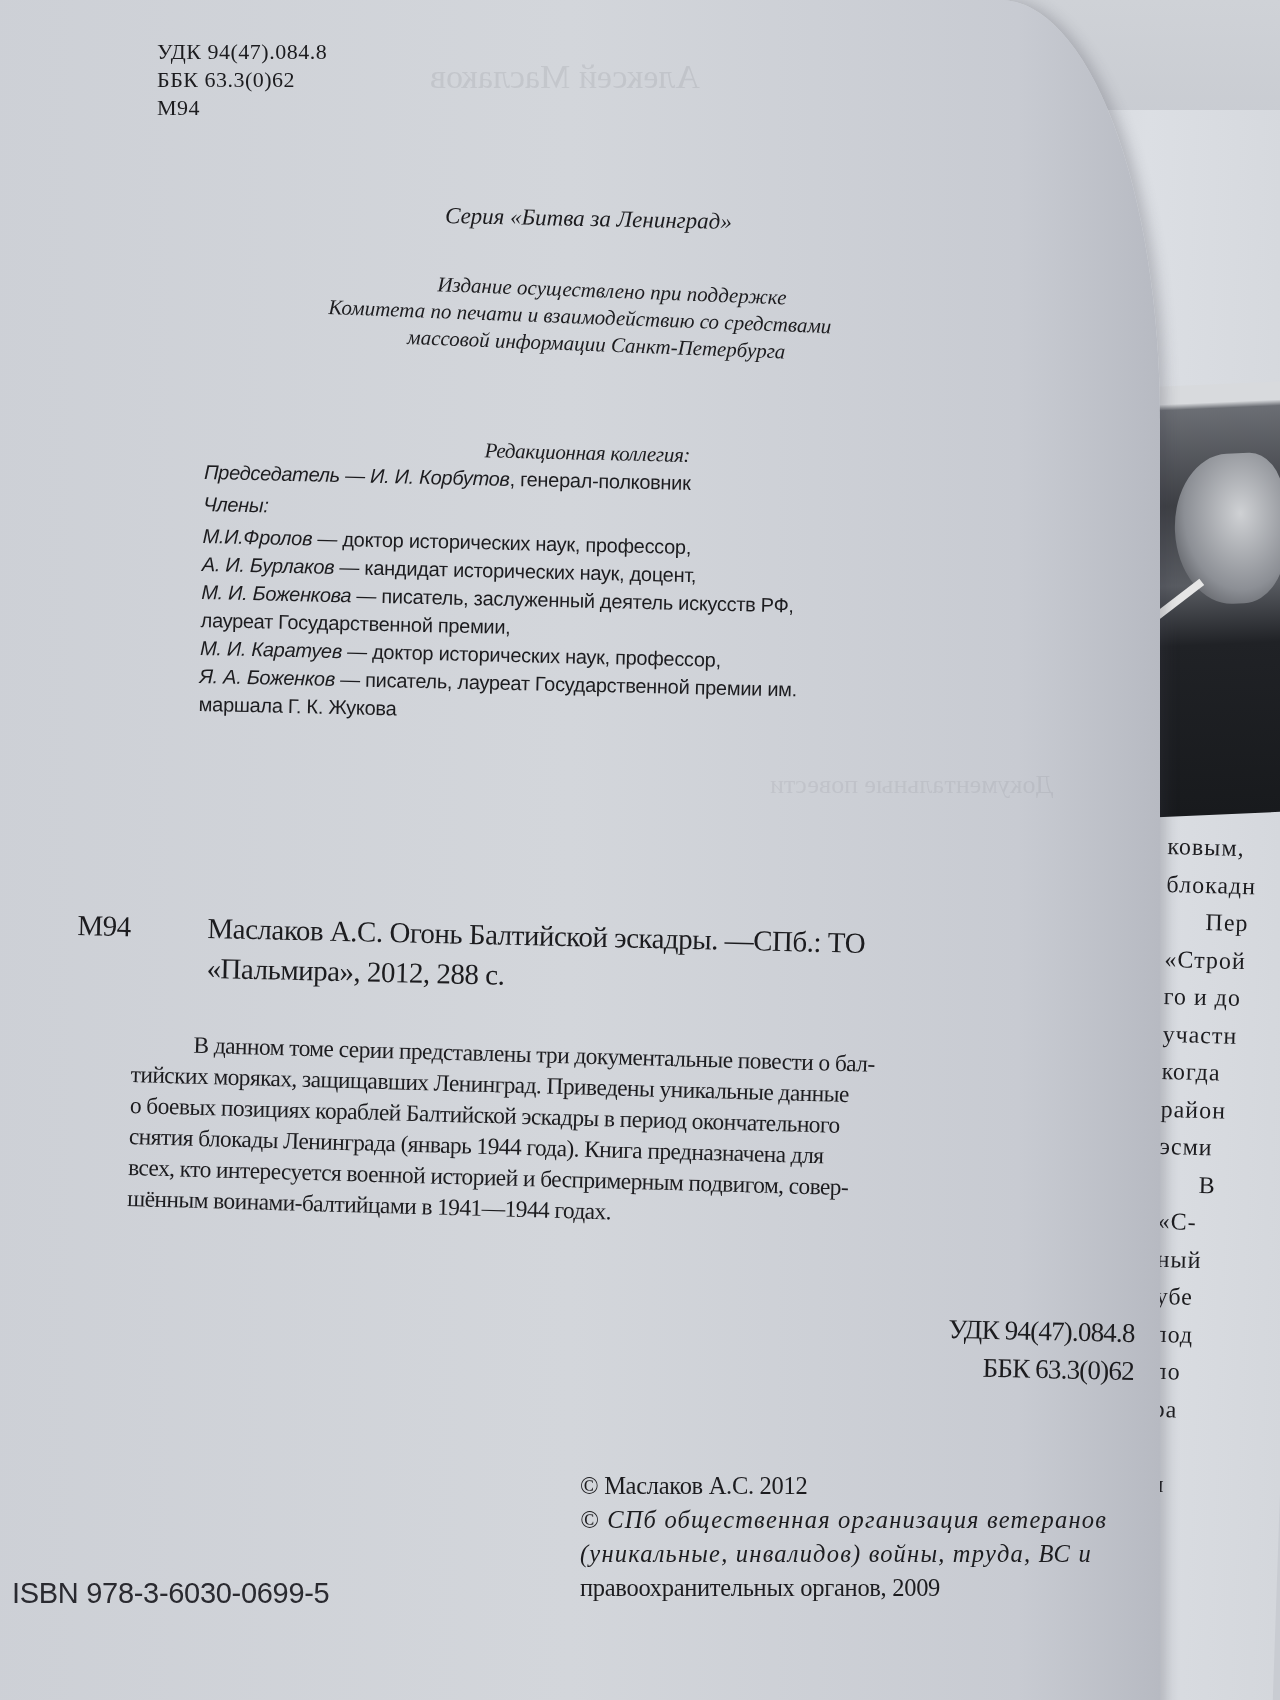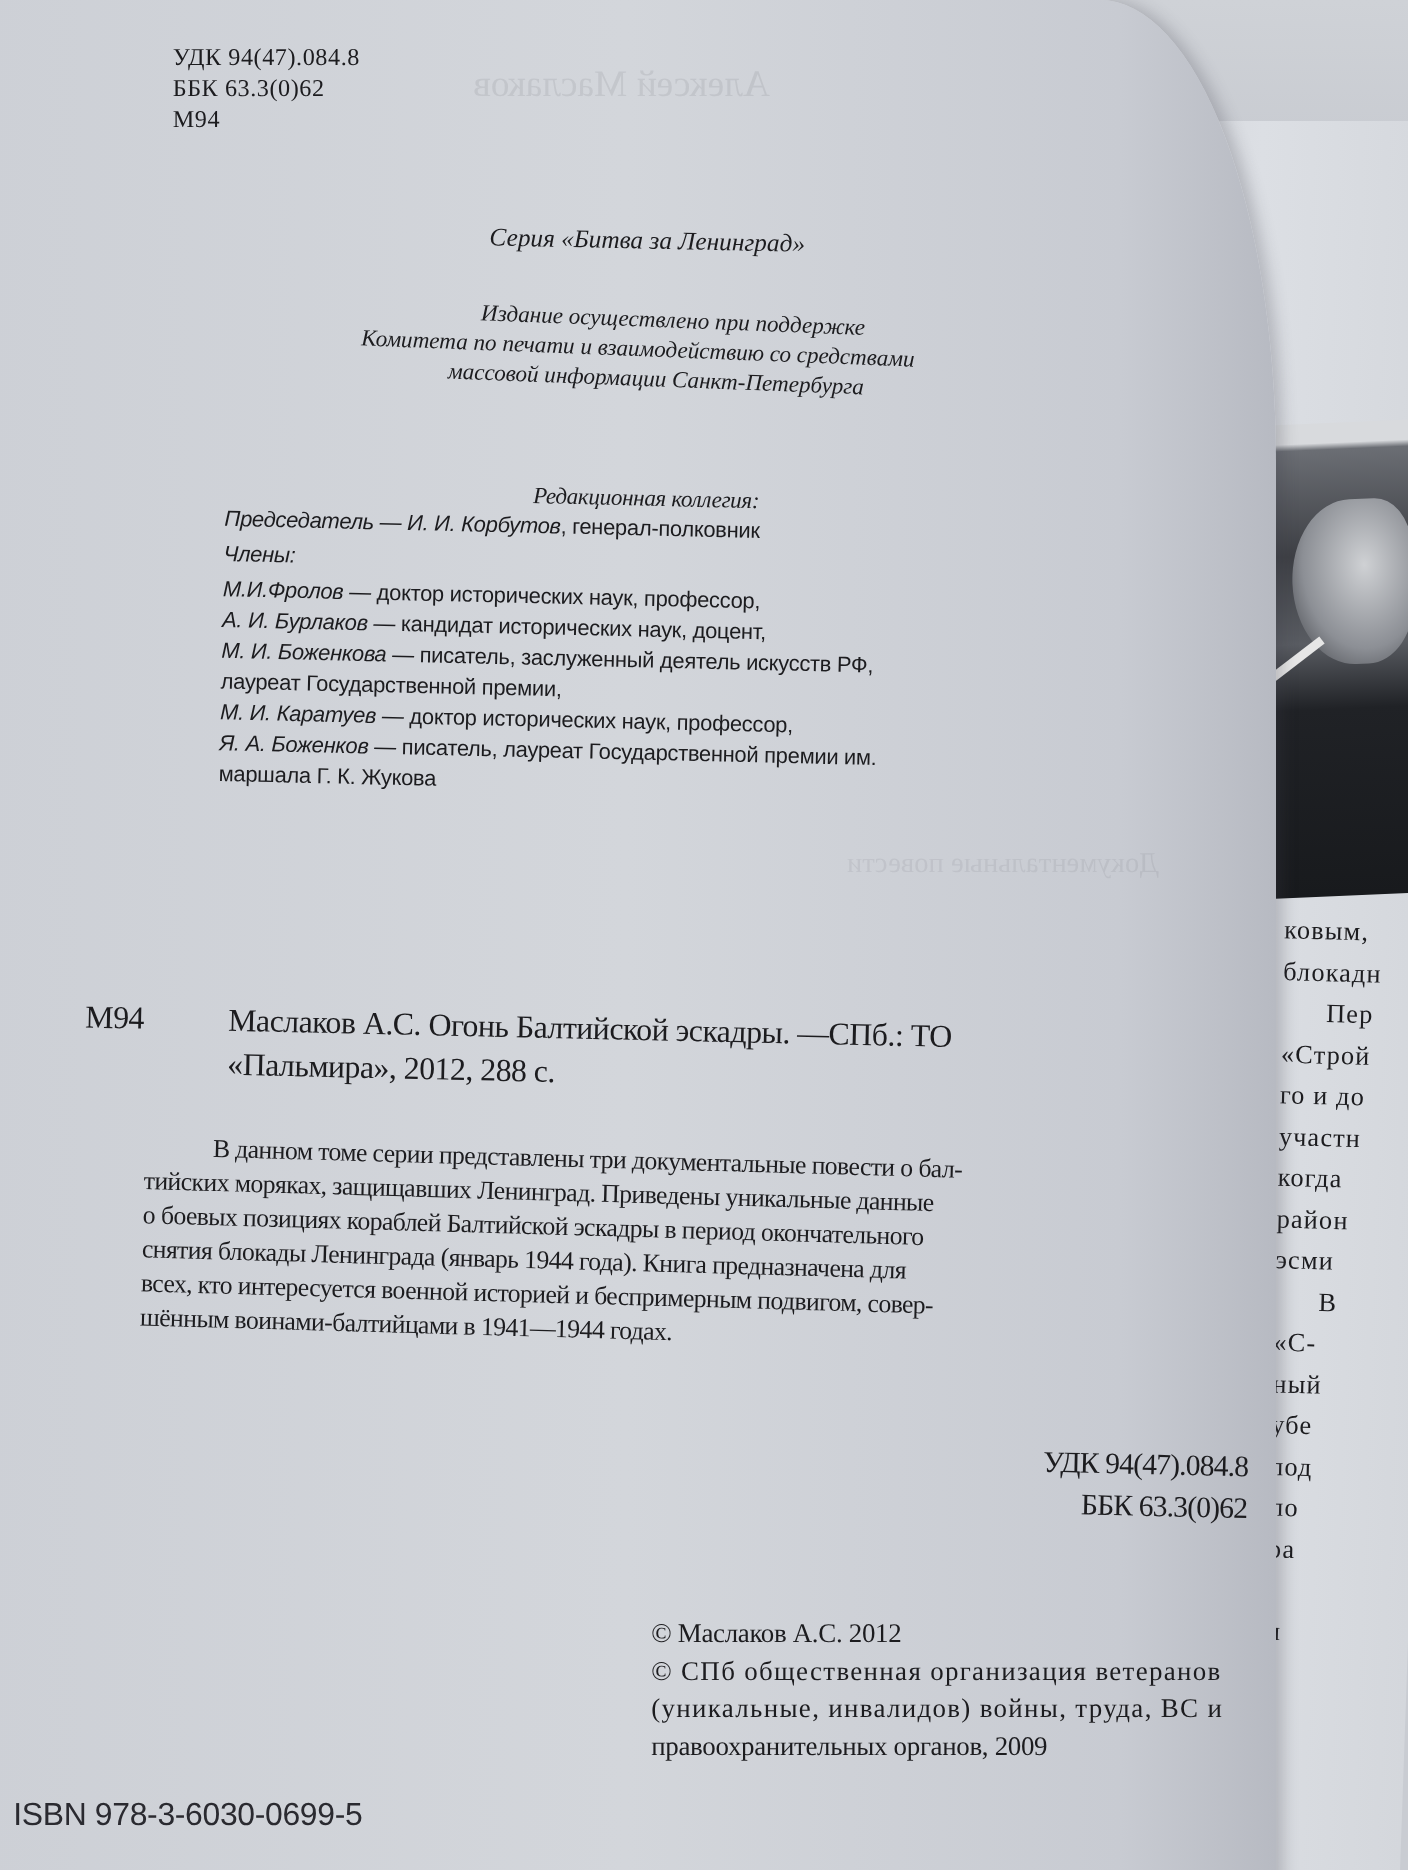--- a/index.html
+++ b/index.html
@@ -42,23 +42,23 @@
   .board .n { font-style: italic; }
   .board .row { white-space: nowrap; }
   .board .members { margin-top: 4px; }
 
   .biblio { left: 78px; top: 905px; font-family: "Liberation Serif", serif; font-size: 29px; line-height: 40px; transform: rotate(1.3deg); transform-origin: left top; letter-spacing: -0.5px; }
   .biblio .code { display: inline-block; width: 130px; }
   .biblio .line2 { padding-left: 130px; }
   .abstract { left: 132px; top: 1028px; font-family: "Liberation Serif", serif; font-size: 23.5px; line-height: 31px; transform: rotate(1.6deg); transform-origin: left top; letter-spacing: -0.6px; }
   .abstract .indent { padding-left: 62px; }
   .udk-bottom { left: 948px; top: 1312px; font-size: 27px; line-height: 38px; text-align: right; transform: rotate(1.3deg); letter-spacing: -0.8px; }
-  .isbn { left: 12px; top: 1634px; font-family: "Liberation Sans", sans-serif; font-size: 29px; letter-spacing: -0.3px; color: #2a2a30; }
-  .copyright { left: 580px; top: 1469px; font-size: 24.5px; line-height: 34px; letter-spacing: -0.3px; margin-left: 12px; }
-  .copyright .wide { letter-spacing: 1.2px; }
+  .isbn { left: 12px; top: 1577px; font-family: "Liberation Sans", sans-serif; font-size: 29px; letter-spacing: -0.3px; color: #2a2a30; }
+  .copyright { left: 580px; top: 1469px; font-size: 24.5px; line-height: 34px; letter-spacing: -0.3px; }
+  .copyright .wide { letter-spacing: 1.2px; font-style: italic; }
 
   .photo { position: absolute; left: 1108px; top: 385px; width: 190px; height: 430px; transform: rotate(-2.5deg);
     background: linear-gradient(180deg,#d8dadd 0px,#d8dadd 18px,#6b6e74 24px,#3e4045 120px,#595c62 200px,#202226 260px,#181a1d 430px); }
   .photo .face { position:absolute; left:70px; top:70px; width:110px; height:150px; border-radius:50% 30% 40% 50%;
     background: radial-gradient(ellipse at 60% 40%,#cfd1d4,#8c8f95 60%,#3b3d42 100%); }
   .photo .collar { position:absolute; left:40px; top:210px; width:60px; height:8px; background:#e6e6e6; transform: rotate(-35deg); }
   .right-text { left: 1168px; top: 828px; font-size: 24px; line-height: 37.5px; letter-spacing: 1px; transform: rotate(1.5deg); transform-origin: left top; }
   .right-text div { white-space: nowrap; }
 </style>
 </head>

